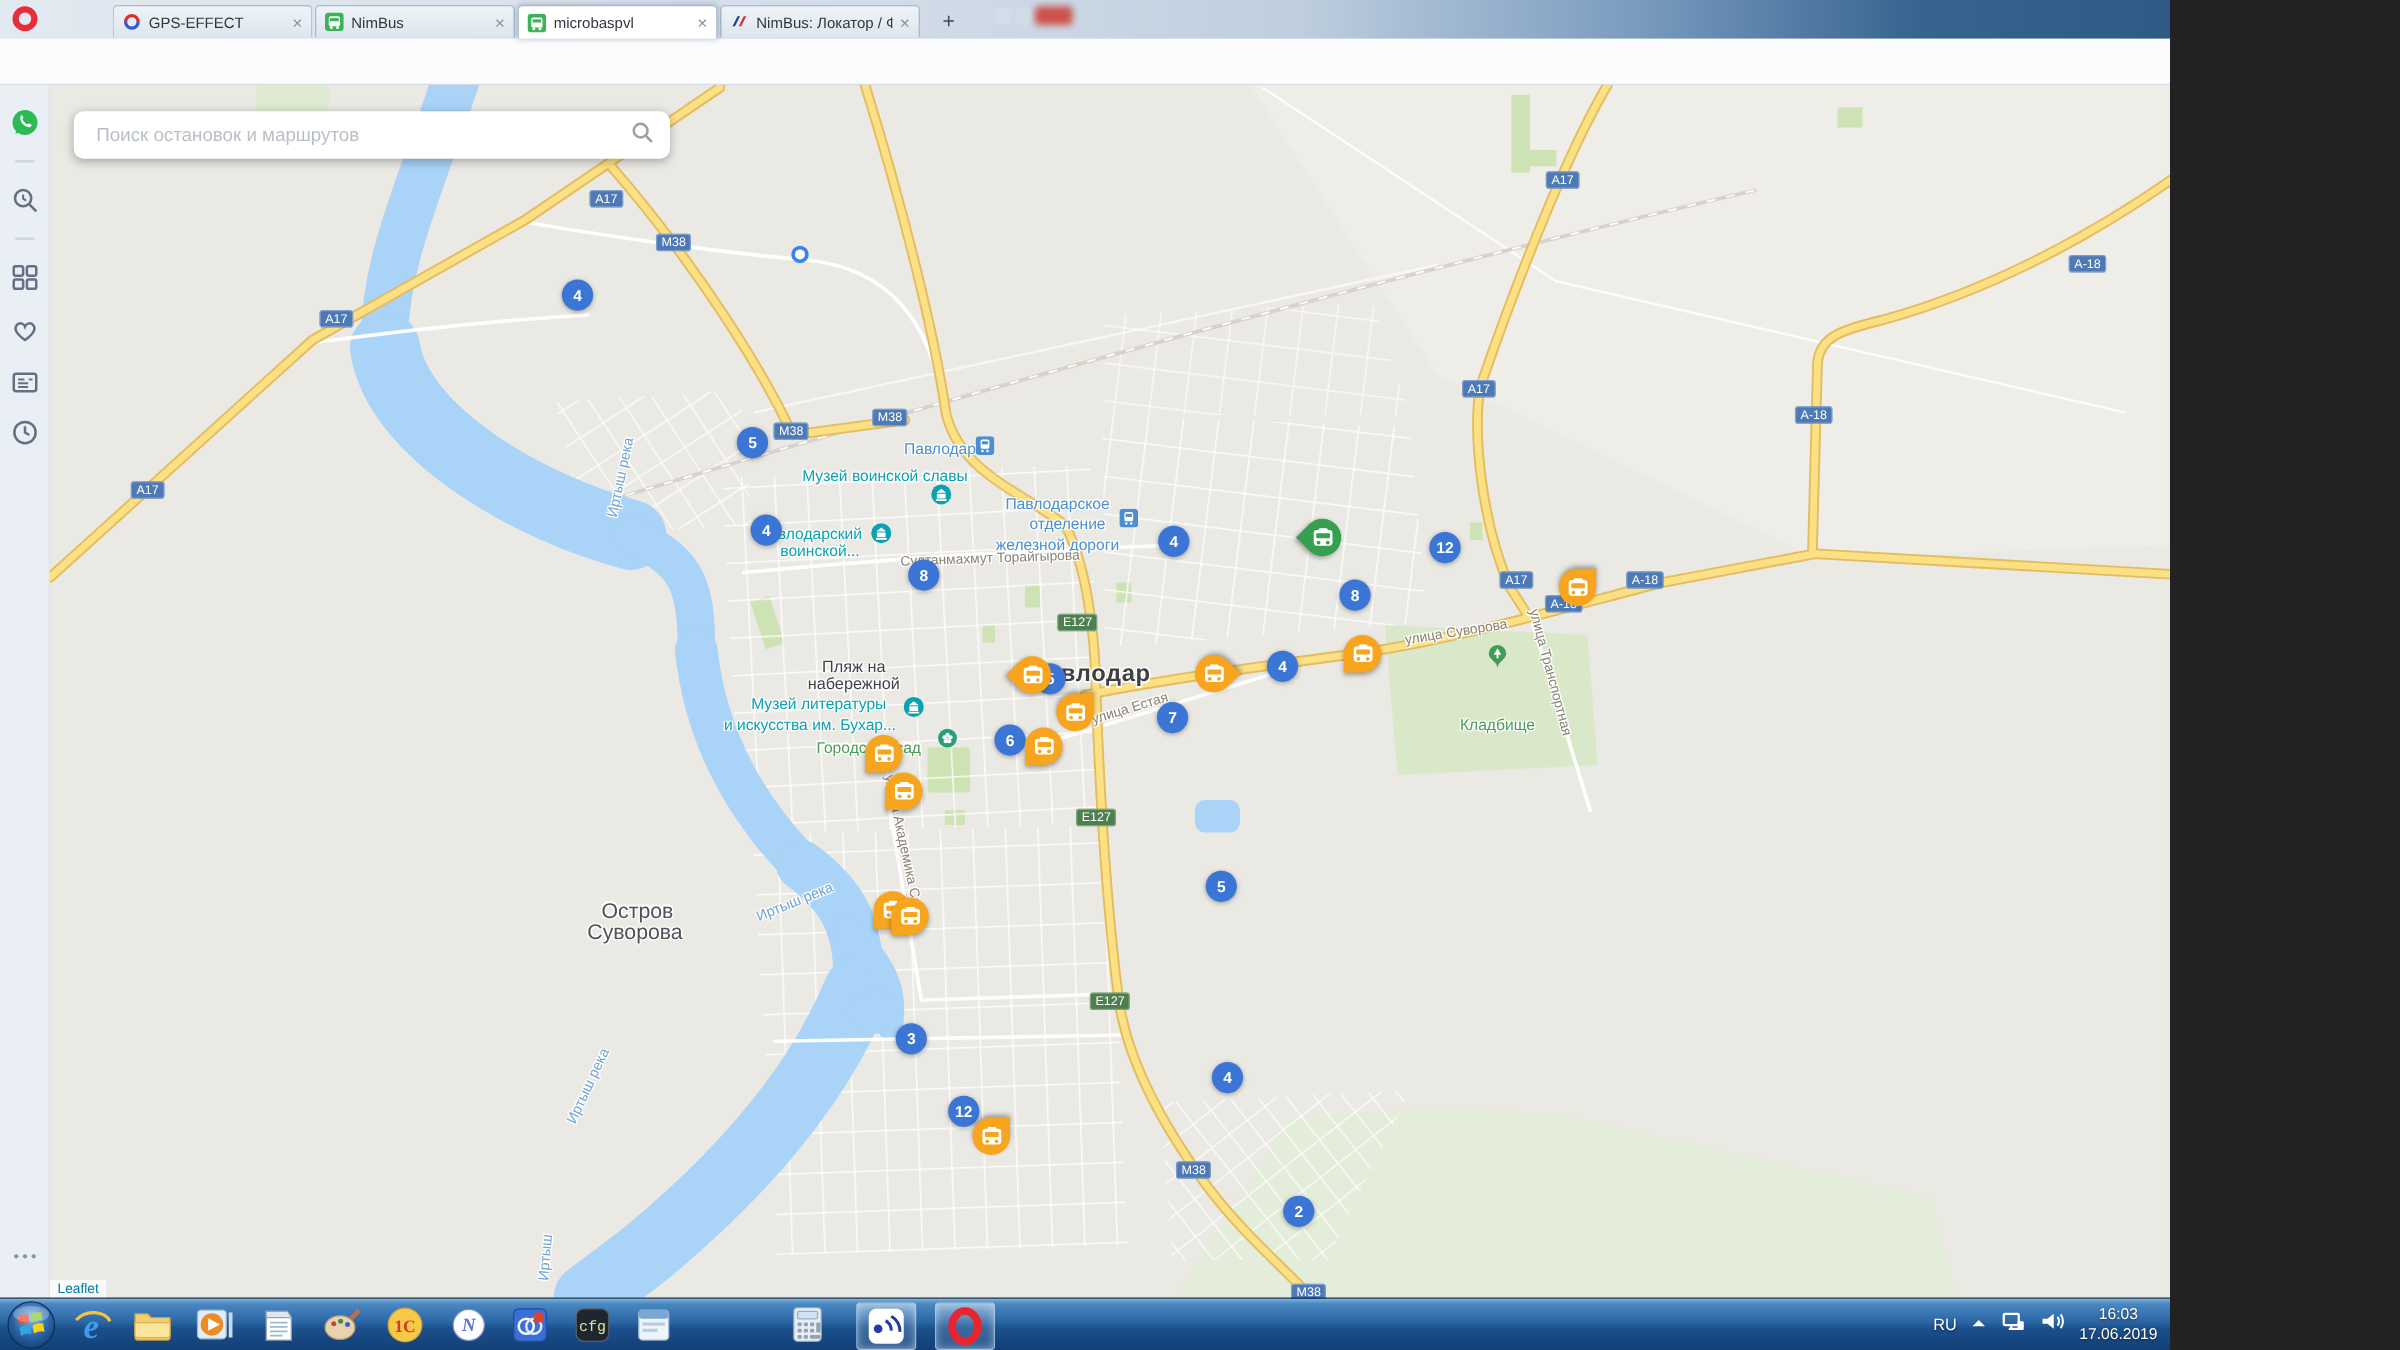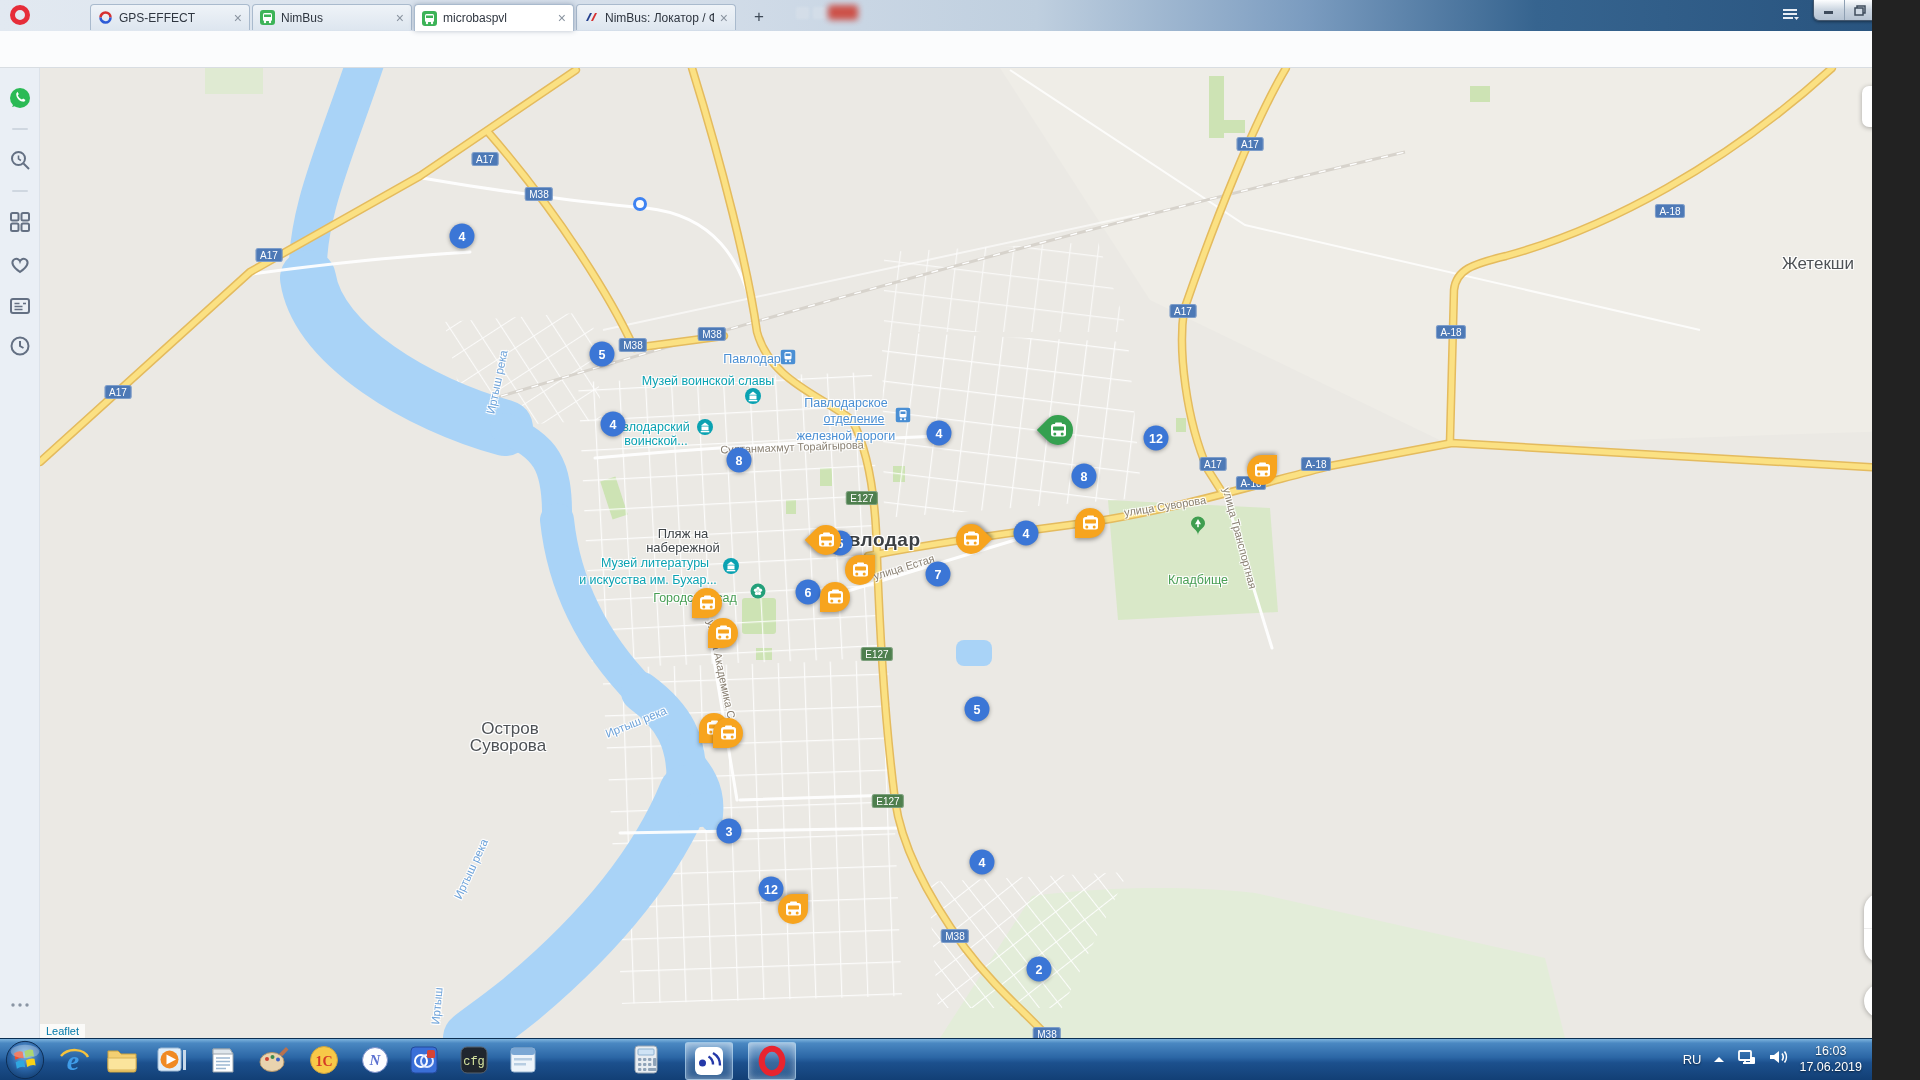--- a/index.html
+++ b/index.html
@@ -1,16 +1,16 @@
 <!DOCTYPE html>
 <html><head>
 <meta charset="utf-8">
 <style>
   html,body{margin:0;padding:0;background:#222;}
-  #screen{position:relative;width:1872px;height:1080px;overflow:hidden;background:#ebe9e4;
+  #screen{position:relative;width:1736px;height:1080px;overflow:hidden;background:#ebe9e4;
           font-family:"Liberation Sans",sans-serif;}
   
   #tabbar{position:absolute;left:0;top:0;width:1920px;height:31px;
     background:linear-gradient(90deg,#e2e9f1 0%,#d3dde9 36%,#bfcfdf 54%,#7b9cc0 68%,#36648f 80%,#27527d 100%);}
   #opera-logo{position:absolute;left:10px;top:5px;width:20px;height:20px;border:5px solid #e62d39;border-radius:50%;box-sizing:border-box;}
   .tab{position:absolute;top:4px;height:26px;width:160px;box-sizing:border-box;
        background:linear-gradient(#eff3f8,#dde6ef);border:1px solid #a9bacd;border-bottom:none;
        border-radius:4px 4px 0 0;display:flex;align-items:center;padding:0 7px;gap:6px;
        font-size:12px;color:#2f3640;cursor:default;}
   .tab.active{background:#fff;height:27px;z-index:3;box-shadow:0 0 5px rgba(60,80,110,.35);}
@@ -371,21 +371,21 @@
       <div class="mlabel town" style="left: 508px; top: 746px; transform: translate(-50%, -50%) rotate(0deg);">Суворова</div>
       <div class="mlabel darksm" style="left: 683px; top: 533px; transform: translate(-50%, -50%) rotate(0deg);">Пляж на</div>
       <div class="mlabel darksm" style="left: 683px; top: 547px; transform: translate(-50%, -50%) rotate(0deg);">набережной</div>
       <div class="mlabel teal" style="left: 708px; top: 381px; transform: translate(-50%, -50%) rotate(0deg);">Музей воинской славы</div>
       <div class="mlabel teal" style="left: 648px; top: 427px; transform: translate(-50%, -50%) rotate(0deg);">Павлодарский</div>
       <div class="mlabel teal" style="left: 656px; top: 441px; transform: translate(-50%, -50%) rotate(0deg);">воинской...</div>
       <div class="mlabel teal" style="left: 655px; top: 563px; transform: translate(-50%, -50%) rotate(0deg);">Музей литературы</div>
       <div class="mlabel teal" style="left: 648px; top: 580px; transform: translate(-50%, -50%) rotate(0deg);">и искусства им. Бухар...</div>
       <div class="mlabel blue" style="left: 752px; top: 359px; transform: translate(-50%, -50%) rotate(0deg);">Павлодар</div>
       <div class="mlabel blue" style="left: 846px; top: 403px; transform: translate(-50%, -50%) rotate(0deg);">Павлодарское</div>
-      <div class="mlabel blue" style="left: 854px; top: 419px; transform: translate(-50%, -50%) rotate(0deg); text-decoration: underline;">отделение</div>
+      <div class="mlabel blue" style="left: 854px; top: 419px; transform: translate(-50%, -50%) rotate(0deg);">отделение</div>
       <div class="mlabel blue" style="left: 846px; top: 436px; transform: translate(-50%, -50%) rotate(0deg);">железной дороги</div>
       <div class="mlabel green" style="left: 695px; top: 598px; transform: translate(-50%, -50%) rotate(0deg);">Городской сад</div>
       <div class="mlabel green" style="left: 1198px; top: 580px; transform: translate(-50%, -50%) rotate(0deg);">Кладбище</div>
       <div class="mlabel street" style="left: 792px; top: 447px; transform: translate(-50%, -50%) rotate(-2deg);">Султанмахмут Торайгырова</div>
       <div class="mlabel street" style="left: 904px; top: 567px; transform: translate(-50%, -50%) rotate(-17deg);">улица Естая</div>
       <div class="mlabel street" style="left: 1165px; top: 506px; transform: translate(-50%, -50%) rotate(-9deg);">улица Суворова</div>
       <div class="mlabel street" style="left: 1240px; top: 538px; transform: translate(-50%, -50%) rotate(75deg);">улица Транспортная</div>
       <div class="mlabel street" style="left: 724px; top: 682px; transform: translate(-50%, -50%) rotate(78deg);">улица Академика Сатп...</div>
       <div class="mlabel water" style="left: 497px; top: 382px; transform: translate(-50%, -50%) rotate(-78deg);">Иртыш река</div>
       <div class="mlabel water" style="left: 636px; top: 722px; transform: translate(-50%, -50%) rotate(-22deg);">Иртыш река</div>
@@ -601,20 +601,29 @@
             <rect x="1" y="2" width="15" height="12.5" rx="2.5" fill="#fff"></rect>
             <rect x="5" y="0.5" width="7" height="2" rx="1" fill="#fff"></rect>
             <rect x="3" y="4.5" width="11" height="4" rx="0.8" fill="#35a04f"></rect>
             <circle cx="4.8" cy="12" r="1.5" fill="#35a04f"></circle>
             <circle cx="12.2" cy="12" r="1.5" fill="#35a04f"></circle>
           </svg>
         </span>
       </div>
     </div>
 
+  <div id="searchbox">
+    <input type="text" placeholder="Поиск остановок и маршрутов" style="">
+    <span id="search-mag">
+      <svg width="18" height="18">
+          <circle cx="7.5" cy="7.5" r="5.5" fill="none" stroke="#9aa0a6" stroke-width="2"></circle>
+          <path d="M12 12 L16.5 16.5" stroke="#9aa0a6" stroke-width="2"></path>
+        </svg>
+    </span>
+  </div>
   <div id="layers-btn">
     <svg width="24" height="24">
         <path d="M12 3 L21 8 12 13 3 8Z" fill="#8b93a1"></path>
         <path d="M3 12 L12 17 21 12" stroke="#8b93a1" stroke-width="2.6" fill="none"></path>
       </svg>
   </div>
   <div id="zoompill">
     <div>+</div>
     <div>−</div>
   </div>

